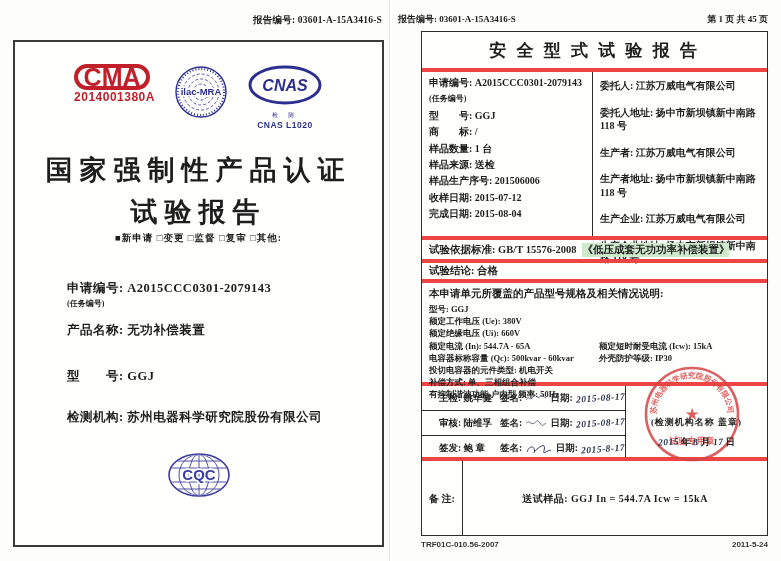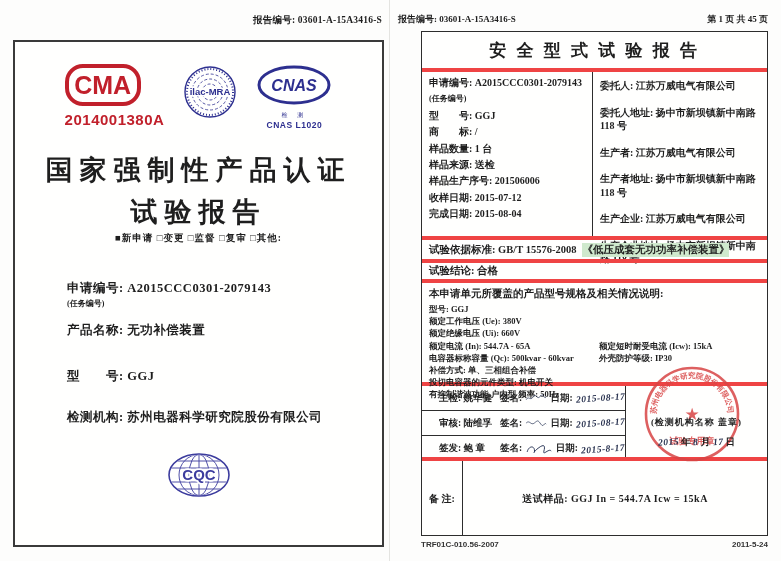--- a/index.html
+++ b/index.html
@@ -9,24 +9,24 @@
   .page-gap-line { position:absolute; left:389px; top:0; width:1px; height:561px; background:#e4e4e1; }
 
   
   .lp-report-no { position:absolute; left:200px; top:14px; width:182px; text-align:right;
     font-size:9.5px; font-weight:700; letter-spacing:0.2px; }
   .page-left { position:absolute; left:13px; top:40px; width:371px; height:507px;
     border:2px solid #3a3a3a; background:#fffffe; }
   .lp-logos { position:absolute; left:0; top:22px; width:100%; display:flex;
     justify-content:center; align-items:flex-start; gap:18px; }
   .cma-wrap { text-align:center; }
-  .cma-box { width:76px; height:42px; border:4px solid #c1202b; border-radius:18px;
+  .cma-box { width:76px; height:26px; border:4px solid #c1202b; border-radius:18px;
     display:flex; align-items:center; justify-content:center;
     font-family:"Liberation Sans",sans-serif; font-weight:700; font-size:25px; color:#c1202b; letter-spacing:0; }
-  .cma-num { margin-top:5px; color:#c1202b; font-size:15px; font-weight:700;
+  .cma-num { color:#c1202b; font-size:12px; font-weight:700;
     font-family:"Liberation Sans",sans-serif; letter-spacing:0.5px; }
   .cnas-wrap { text-align:center; font-family:"Liberation Sans",sans-serif; }
   .cnas-sub1 { font-size:6px; color:#2d2f8f; letter-spacing:4px; margin-top:1px; }
   .cnas-sub2 { font-size:8.5px; color:#2d2f8f; font-weight:700; letter-spacing:0.5px; }
   .lp-title1 { position:absolute; left:0; top:110px; width:100%; text-align:center;
     font-size:27px; font-weight:700; letter-spacing:7px; }
   .lp-title2 { position:absolute; left:0; top:152px; width:100%; text-align:center;
     font-size:27px; font-weight:700; letter-spacing:7px; }
   .lp-apply { position:absolute; left:0; top:190px; width:100%; text-align:center;
     font-size:9.5px; font-weight:600; letter-spacing:1px; }
@@ -185,22 +185,22 @@
 
     <div class="row r-conclusion">试验结论: 合格</div>
 
     <div class="row r-coverage">
       <div class="cov-title">本申请单元所覆盖的产品型号规格及相关情况说明:</div>
       <div class="cov-line"><span class="cl">型号: GGJ</span><span></span></div>
       <div class="cov-line"><span class="cl">额定工作电压 (Ue): 380V</span><span></span></div>
       <div class="cov-line"><span class="cl">额定绝缘电压 (Ui): 660V</span><span></span></div>
       <div class="cov-line"><span class="cl">额定电流 (In): 544.7A - 65A</span><span>额定短时耐受电流 (Icw): 15kA</span></div>
       <div class="cov-line"><span class="cl">电容器标称容量 (Qc): 500kvar - 60kvar</span><span>外壳防护等级: IP30</span></div>
+      <div class="cov-line"><span class="cl">投切电容器的元件类型: 机电开关</span><span></span></div>
       <div class="cov-line"><span class="cl">补偿方式: 单、三相组合补偿</span><span></span></div>
-      <div class="cov-line"><span class="cl">投切电容器的元件类型: 机电开关</span><span></span></div>
       <div class="cov-line"><span class="cl">有抑制谐波功能  户内型  频率: 50Hz</span><span></span></div>
     </div>
 
     <div class="row sig-block">
       <div class="sig-col">
         <div class="sig-line">
           <span class="sig-role">主检: 姚华健</span>
           <span>签名:</span>
           <svg width="38" height="14" viewBox="0 0 38 14">
             <path d="M2,10 C6,2 9,13 14,5 S20,12 26,4 S32,11 36,5" fill="none" stroke="#243052" stroke-width="1.2"></path>

